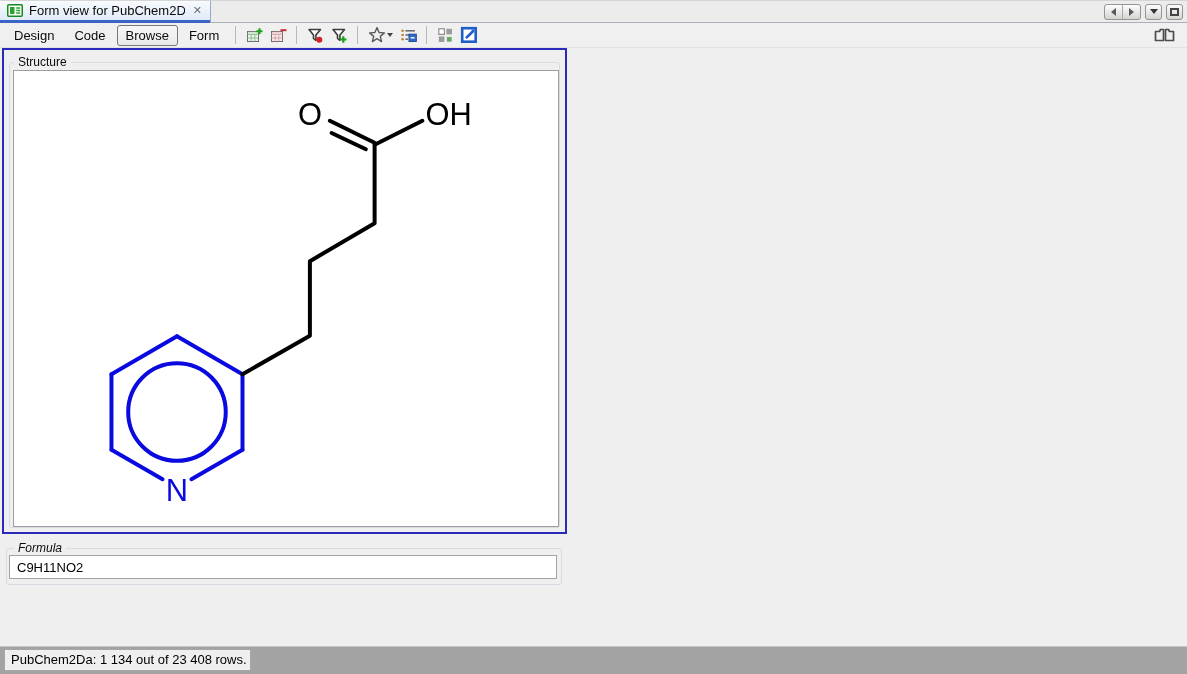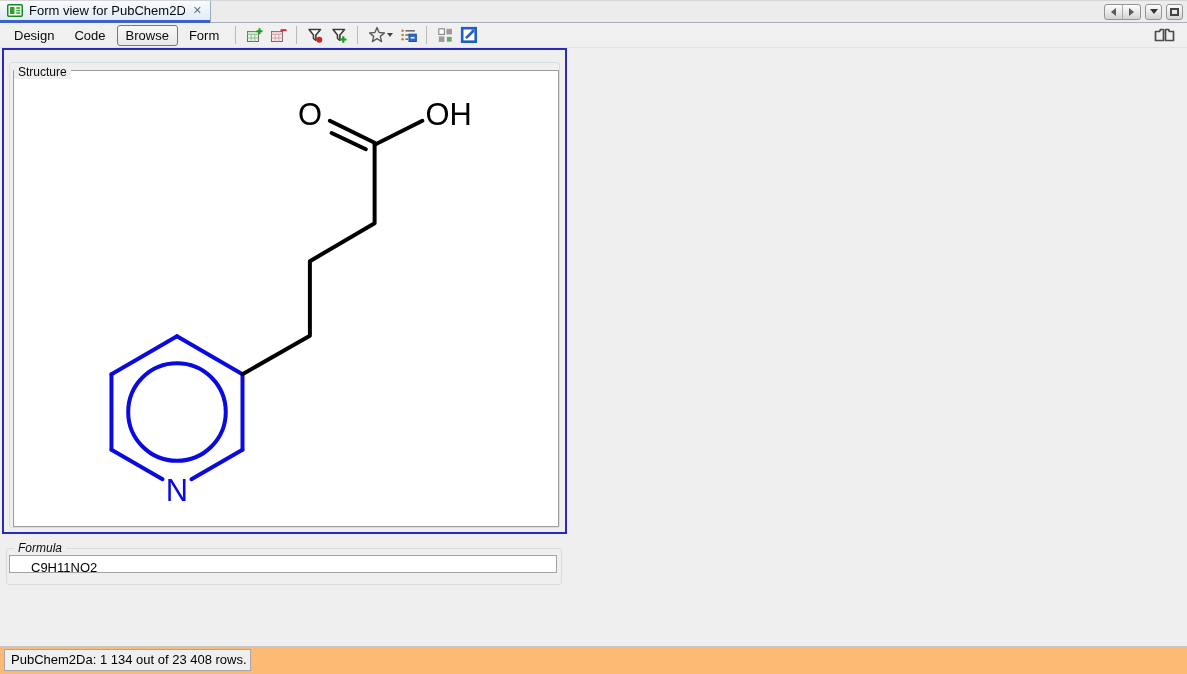--- a/index.html
+++ b/index.html
@@ -74,40 +74,40 @@
     position:absolute; left:2px; top:47px; width:565px; height:486px;
     border:2px solid #2a2ab8; background:#efefef;
   }
   .group-legend {
     position:absolute; font-size:12px; color:#0a0a0a;
     background:#efefef; padding:0 4px; z-index:2; white-space:nowrap;
   }
   .group-frame {
     position:absolute; border:1px solid #d7dbe2; border-radius:3px;
   }
-  .structure-legend { left:14px; top:64px; }
+  .structure-legend { left:14px; top:54px; }
   .structure-frame  { left:9px;  top:61px; width:551px; height:466px; }
   .structure-box {
     position:absolute; left:13px; top:69px; width:546px; height:457px;
     background:#ffffff; border:1px solid #9e9e9e;
   }
   .structure-box svg { display:block; }
 
   .formula-legend { left:14px; top:540px;font-style:italic; }
   .formula-frame  { left:6px;  top:547px; width:556px; height:37px; }
   .formula-field {
-    position:absolute; left:9px; top:554px; width:548px; height:18px;
+    position:absolute; left:9px; top:554px; width:548px; height:24px;
     background:#ffffff; border:1px solid #a3a3a3;
-    font-size:13px; line-height:24px; padding-left:21px; color:#000;
+    font-size:13px; line-height:24px; padding-left:7px; color:#000;
   }
 
   
   .status-bar {
     position:absolute; left:0; top:645px; width:1187px; height:29px;
-    background:#fdba74; border-top:1px solid #c6c6c6;
+    background:#a3a3a3; border-top:1px solid #c6c6c6;
   }
   .status-cell {
     position:absolute; left:4px; top:2px; width:247px; height:22px;
     border:1px solid #a6a6a6; background:#efefef;
     font-size:13px; line-height:20px; padding-left:6px; color:#000;
     white-space:nowrap;
   }
 </style>
 </head>
 <body>

